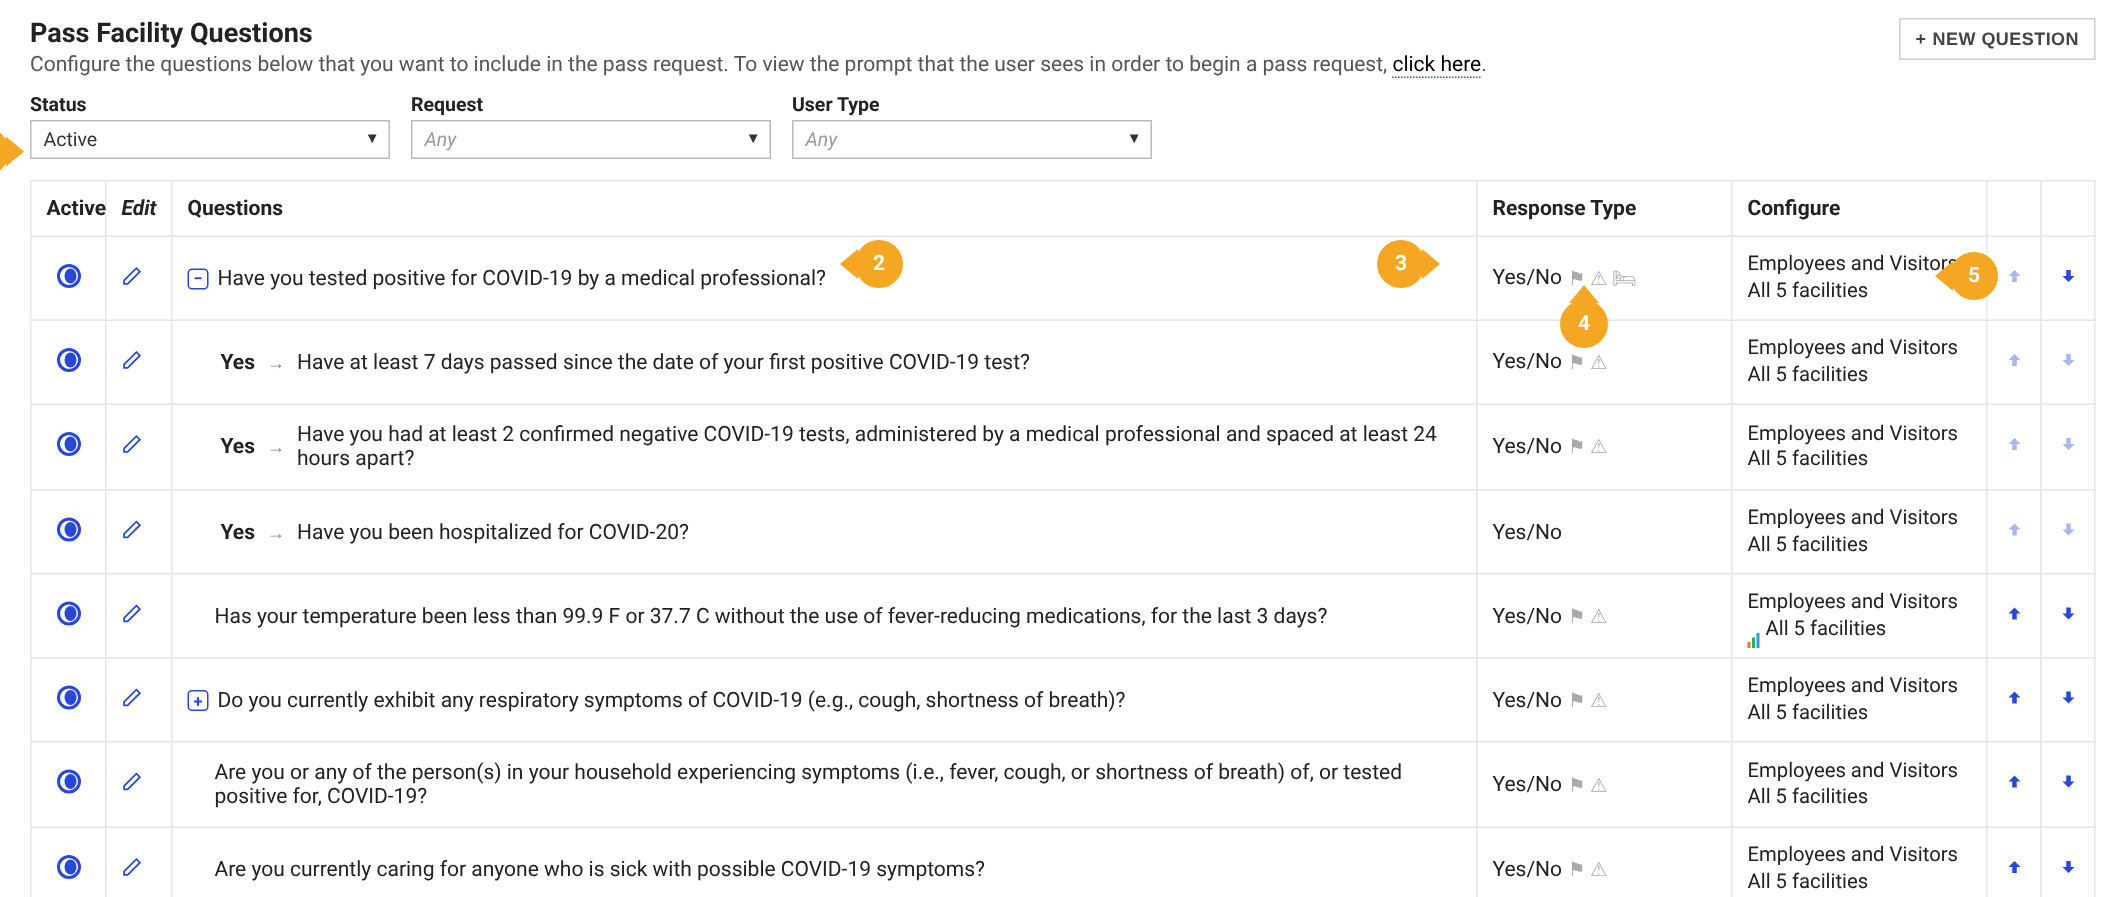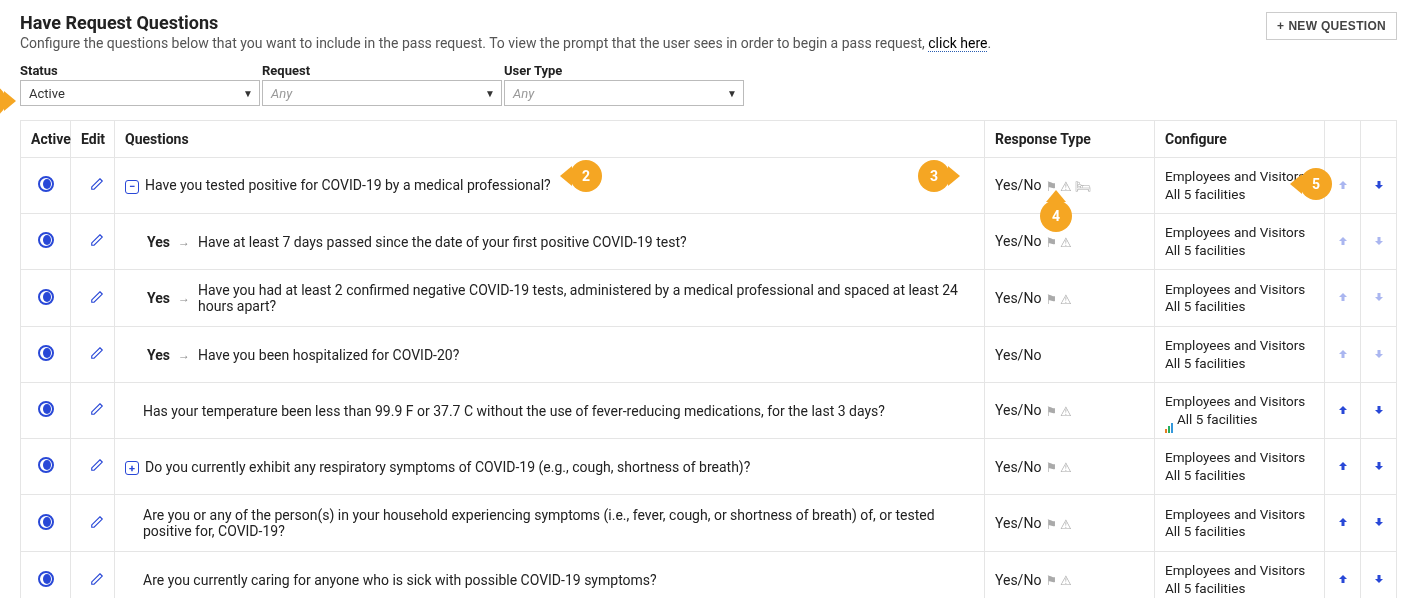--- a/index.html
+++ b/index.html
@@ -41,21 +41,21 @@
       letter-spacing: 0.3px;
       cursor: pointer;
       display: flex;
       align-items: center;
       gap: 4px;
       color: #444;
     }
     .new-btn .plus { font-weight: 700; }
     .filters {
       display: flex;
-      gap: 2px;
+      gap: 14px;
       margin-bottom: 14px;
       position: relative;
     }
     .filter { display: flex; flex-direction: column; gap: 2px; }
     .filter label {
       font-size: 13px;
       font-weight: 700;
       color: #222;
     }
     .select-wrap {
@@ -91,21 +91,21 @@
       font-size: 14px;
       text-align: left;
     }
     th {
       font-weight: 700;
       color: #222;
       background: #fff;
       font-size: 14px;
     }
     .col-active { width: 50px; text-align: center; }
-    .col-edit { width: 44px; text-align: right; }
+    .col-edit { width: 44px; text-align: left; font-style: italic; }
     .col-questions { }
     .col-response { width: 170px; }
     .col-visibility { width: 170px; }
     .col-move { width: 36px; text-align: center; }
     .toggle {
       width: 16px;
       height: 16px;
       border-radius: 50%;
       border: 2px solid #2948d7;
       display: inline-block;
@@ -239,21 +239,21 @@
     .vis-bar-icon .b2 { height:7px; background:#27ae60; }
     .vis-bar-icon .b3 { height:10px; background:#3498db; }
     tbody tr { height: 48px; }
     tbody td.q-td { padding: 12px 10px; }
   </style>
 </head>
 <body>
 
 <div class="header-row">
   <div class="header-left">
-    <div class="page-title">Have Request Questions</div>
+    <div class="page-title">Pass Facility Questions</div>
     <div class="page-subtitle">
       <span>Configure the questions below that you want to include in the pass request. To view the prompt that the user sees in order to begin a pass request, </span><a href="#">click here</a><span>.</span>
     </div>
   </div>
   <div>
     <button class="new-btn">
       <span class="plus">+</span>
       <span>NEW QUESTION</span>
     </button>
   </div>

